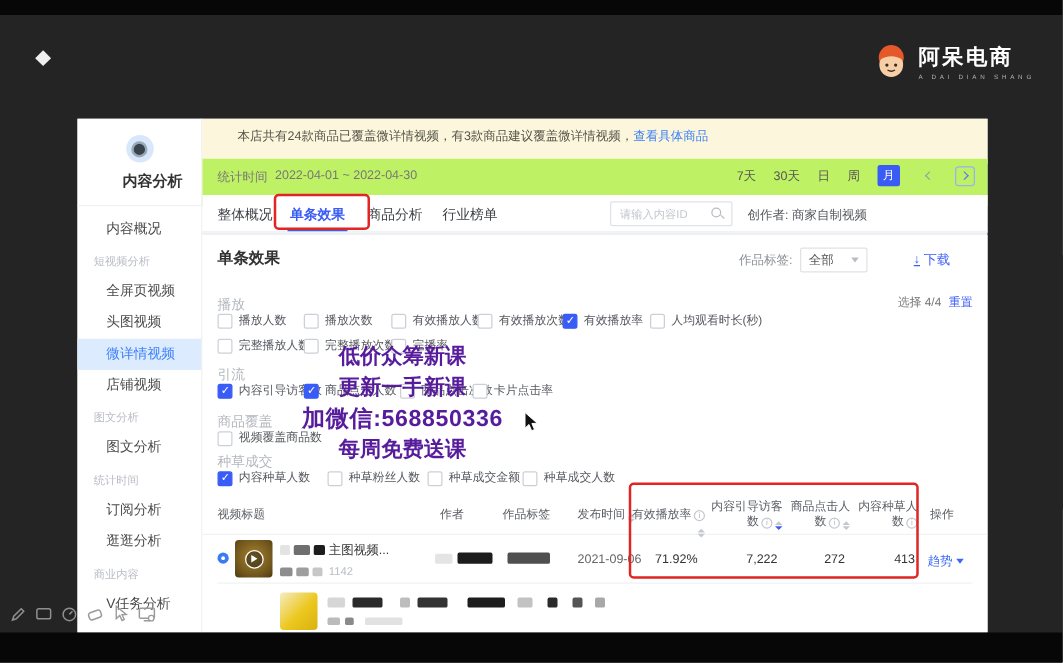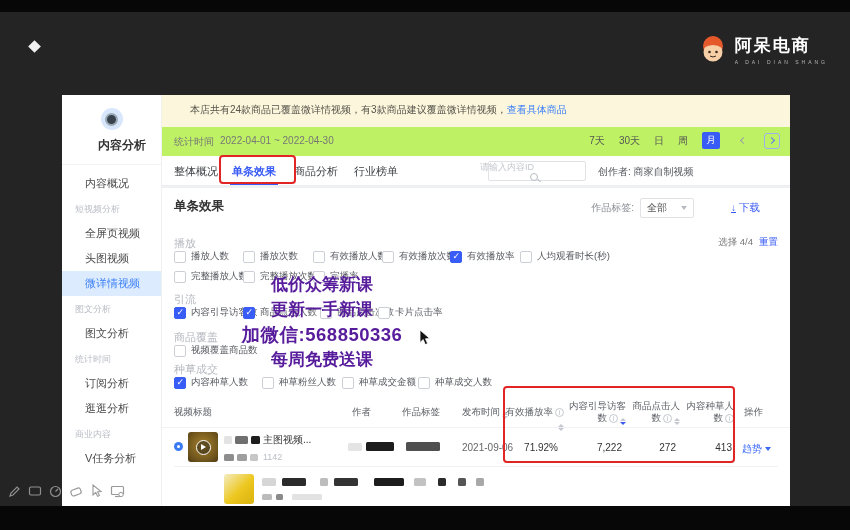--- a/index.html
+++ b/index.html
@@ -40,21 +40,21 @@
   .nav-arrow { width:16px; height:16px; display:inline-flex; align-items:center; justify-content:center; }
   .nav-arrow.boxed { border:1px solid #9db0ee; border-radius:3px; }
   .chev { display:inline-block; width:5px; height:5px; border-left:1.5px solid #9aa0a6; border-bottom:1.5px solid #9aa0a6; }
   .chev.left { transform:rotate(45deg); margin-left:2px; }
   .chev.right { transform:rotate(-135deg); border-color:#5b79f0; margin-right:2px; }
 
   .tabsrow { position:absolute; left:0; top:61px; width:628px; height:30px; background:#fff; border-bottom:1px solid #eceef1; }
   .tab { position:absolute; top:8px; font-size:11px; color:#3c3f44; cursor:pointer; white-space:nowrap; }
   .tab.active { color:#3a5cf6; font-weight:bold; }
   .tab-underline { position:absolute; left:68px; bottom:0; width:48px; height:2.5px; background:#3a5cf6; }
-  .searchbox { position:absolute; left:326px; top:5px; width:98px; height:20px; border:1px solid #e0e2e6; border-radius:2px; background:#fff; display:flex; align-items:center;flex-direction:column; }
+  .searchbox { position:absolute; left:326px; top:5px; width:98px; height:20px; border:1px solid #e0e2e6; border-radius:2px; background:#fff; display:flex; align-items:center; }
   .searchbox input { border:none; outline:none; flex:1; font-size:9px; color:#666; padding:0 4px 0 7px; min-width:0; background:transparent; }
   .searchbox input::placeholder { color:#c3c7cd; }
   .mag { position:relative; width:12px; height:12px; margin-right:5px; flex:none; }
   .mag::before { content:""; position:absolute; left:1px; top:1px; width:6px; height:6px; border:1.2px solid #b7bbc2; border-radius:50%; }
   .mag::after { content:""; position:absolute; left:8px; top:8px; width:4px; height:1.2px; background:#b7bbc2; transform:rotate(45deg); }
   .creator { position:absolute; left:436px; top:9px; font-size:10px; color:#55585e; white-space:nowrap; }
 
   .content { position:absolute; left:0; top:93px; width:628px; height:318px; background:#fff; overflow:hidden; }
   .sec-title { position:absolute; left:12px; top:10px; font-size:12.5px; font-weight:bold; color:#333; }
   .tag-cluster { position:absolute; right:96px; top:10px; display:flex; align-items:center; gap:6px; }
@@ -140,20 +140,21 @@
       <div class="avatar">
           <span class="avatar-inner"></span>
         </div>
       <div class="sb-header">内容分析</div>
       <div class="sb-divider"></div>
       <div class="sb-item">内容概况</div>
       <div class="sb-section">短视频分析</div>
       <div class="sb-item">全屏页视频</div>
       <div class="sb-item">头图视频</div>
       <div class="sb-item active">微详情视频</div>
+      <div class="sb-item">店铺视频</div>
       <div class="sb-section">图文分析</div>
       <div class="sb-item">图文分析</div>
       <div class="sb-section">统计时间</div>
       <div class="sb-item">订阅分析</div>
       <div class="sb-item">逛逛分析</div>
       <div class="sb-section">商业内容</div>
       <div class="sb-item">V任务分析</div>
     </div>
 
     <div class="main">

